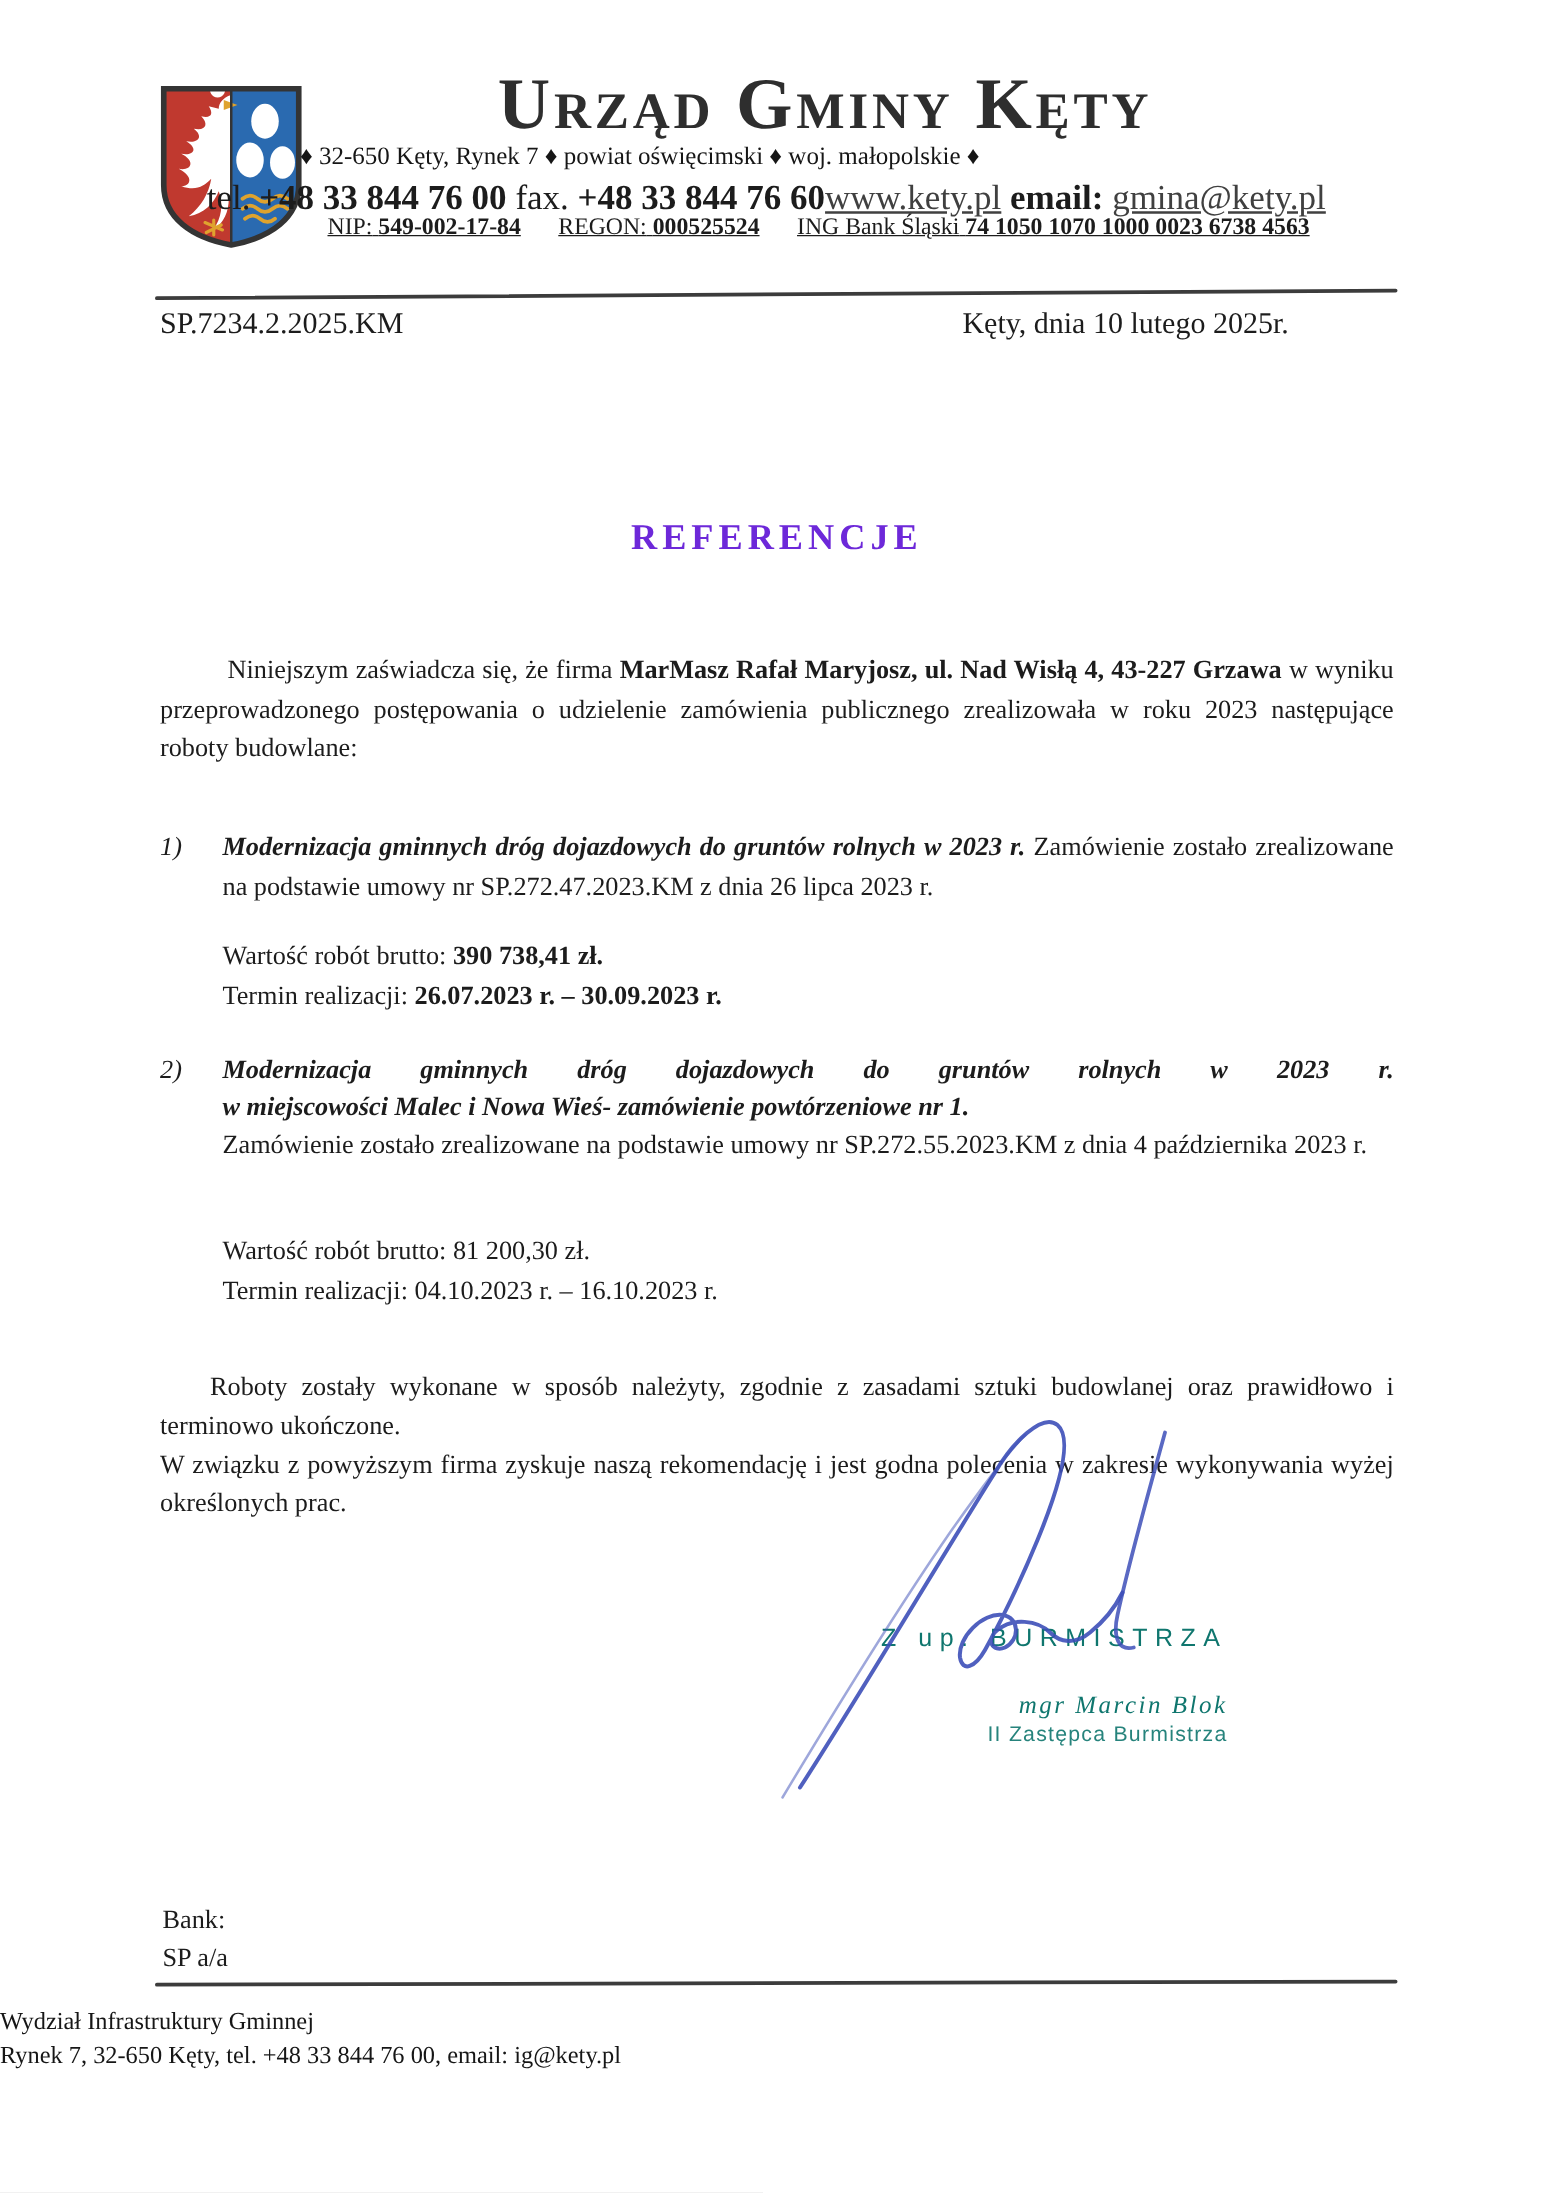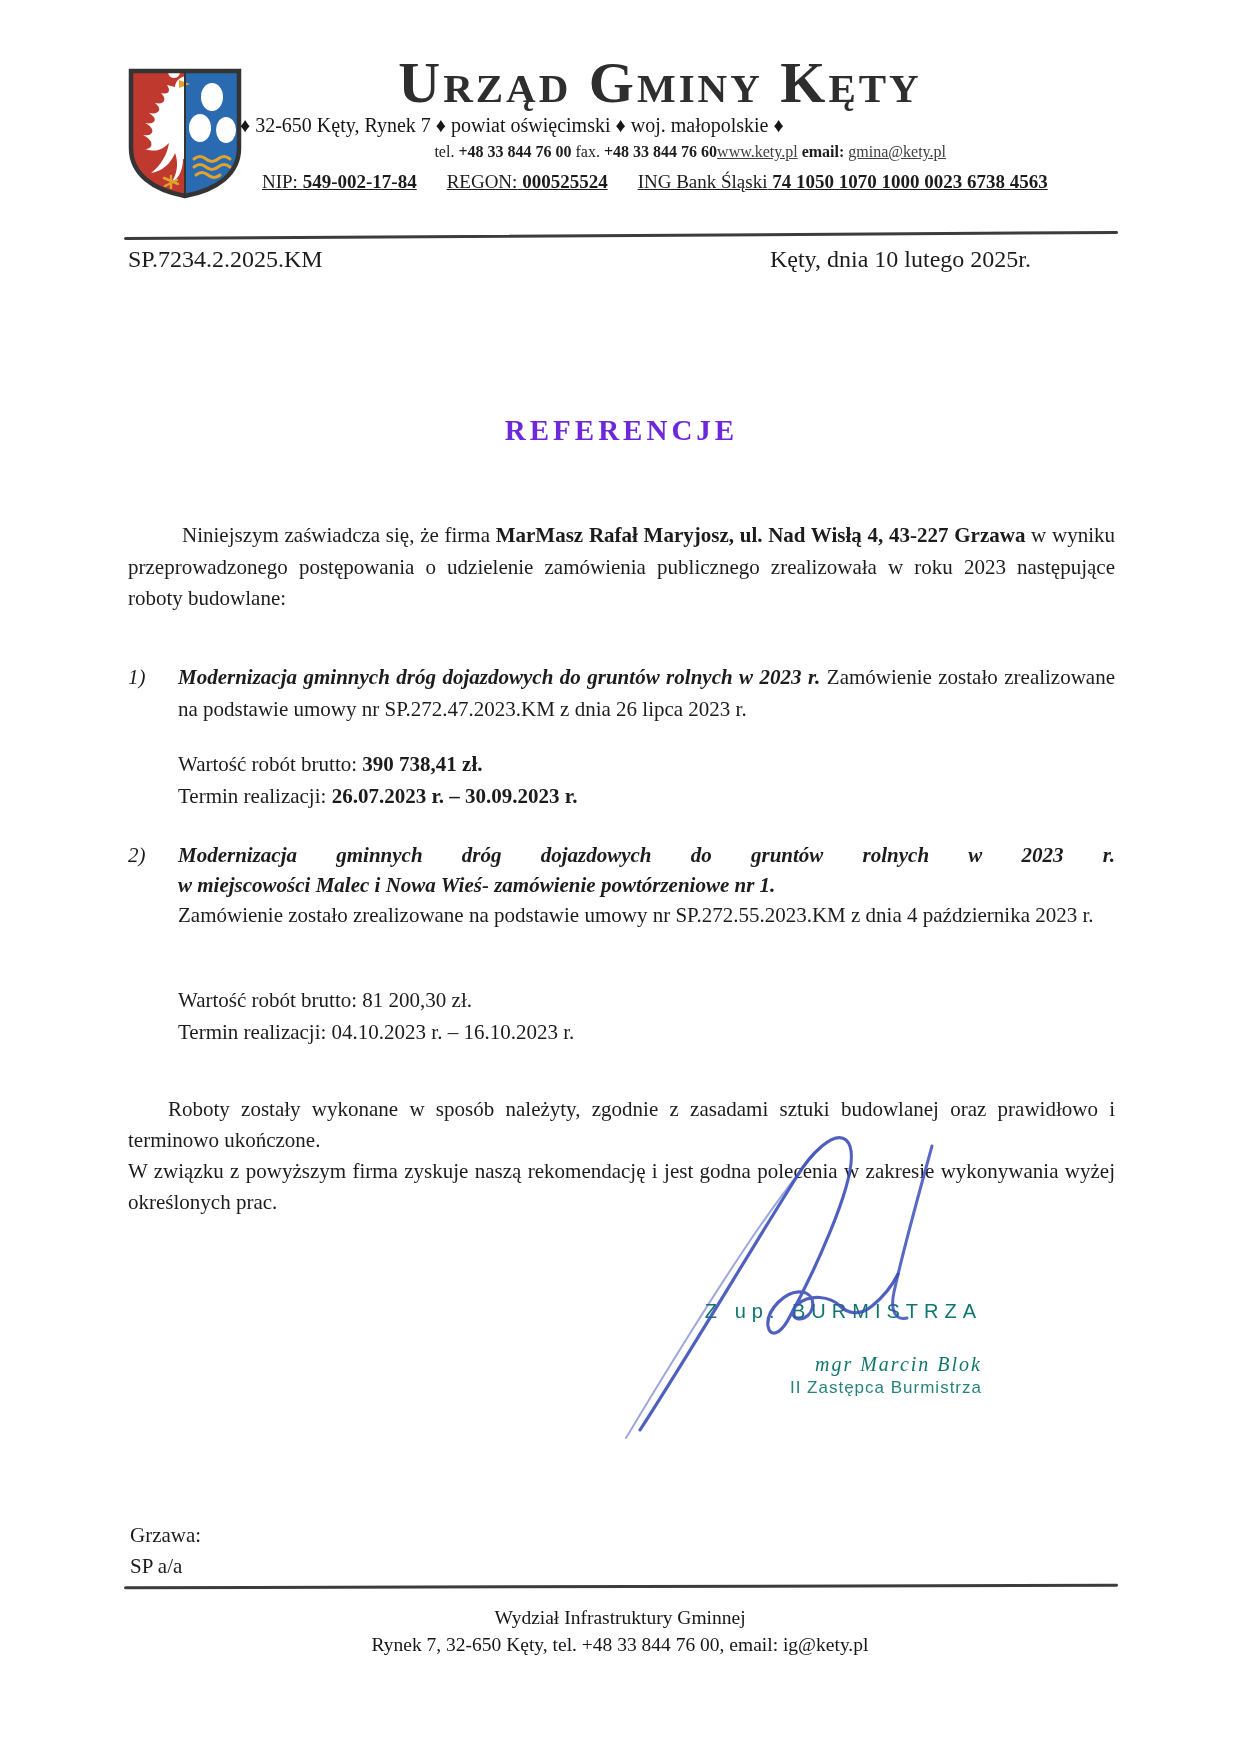--- a/index.html
+++ b/index.html
@@ -9,21 +9,21 @@
   }
   b{font-weight:bold;}
   
   .crest{position:absolute;left:124px;top:64px;width:122px;height:138px;}
   .org-title{
     position:absolute;left:280px;top:54px;width:760px;text-align:center;
     font-size:58px;line-height:1.0;font-weight:bold;font-variant:small-caps;
     letter-spacing:3px;color:#2e2e2e;white-space:nowrap;
   }
   .addr-line{position:absolute;left:240px;top:114px;width:760px;text-align:left;font-size:20px;color:#161616;}
-  .tel-row{position:absolute;left:280px;top:143px;width:666px;display:flex;justify-content:flex-end;font-size:16px;white-space:nowrap;}
+  .tel-row{position:absolute;left:280px;top:143px;width:666px;display:flex;justify-content:center;font-size:28px;white-space:nowrap;}
   .ids-row{position:absolute;left:262px;top:171px;width:720px;display:flex;gap:30px;font-size:19px;white-space:nowrap;text-decoration:underline;}
   a.doc-link{color:#404040;text-decoration:underline;cursor:pointer;}
   .rule{position:absolute;left:124px;right:122px;height:3px;background:#3c3c3c;border-radius:2px;}
   .rule-top{top:234px;transform:rotate(-0.35deg);}
   .rule-bottom{top:1585px;height:2.5px;transform:rotate(-0.15deg);}
   
   .meta-row{position:absolute;left:128px;top:246px;width:987px;display:flex;justify-content:space-between;font-size:24px;}
   .place-date{margin-right:84px;}
   
   .doc-title{
@@ -47,21 +47,21 @@
   .closing .para{line-height:31px;}
   .p-indent{text-indent:40px;}
   
   .stamp{position:absolute;left:652px;top:1300px;width:330px;text-align:right;color:#0f766e;}
   .stamp-l1{font-family:"Liberation Sans", sans-serif;font-size:20px;letter-spacing:6px;white-space:nowrap;}
   .stamp-l2{margin-top:30px;font-size:20px;font-style:italic;letter-spacing:2px;}
   .stamp-l3{margin-top:2px;font-family:"Liberation Sans", sans-serif;font-size:17px;letter-spacing:1px;opacity:.9;}
   .ink{position:absolute;left:548px;top:1106px;width:410px;height:348px;}
   
   .copy-block{position:absolute;left:130px;top:1520px;font-size:21px;line-height:31px;}
-  .page-footer{position:absolute;left:0;top:1604px;width:100%;text-align:center;font-size:19.5px;line-height:27px;color:#161616;}
+  .page-footer{position:absolute;left:0;top:1604px;width:100%;font-size:19.5px;line-height:27px;color:#161616;}
 </style>
 </head>
 <body>
 
 <div class="page">
 
   <header>
 
     <svg class="crest" viewBox="0 0 122 138" aria-hidden="true">
       <defs>
@@ -158,21 +158,21 @@
       <path stroke-width="3.2" opacity="0.9" d="M 92,324 C 140,250 205,140 248,72 C 262,48 286,24 298,34 C 312,46 296,92 282,126
            C 268,160 250,196 240,214 C 232,228 222,232 220,220 C 218,204 238,184 254,186
            C 268,188 268,206 256,212 C 246,216 240,206 250,198 C 262,188 282,190 292,200
            C 300,208 312,210 324,200 C 334,192 344,180 350,168"></path>
       <path stroke-width="3" opacity="0.85" d="M 384,40 C 372,84 356,140 346,186 C 342,204 347,215 359,212"></path>
       <path stroke-width="2" opacity="0.5" d="M 78,332 C 120,262 168,184 212,120 C 236,86 258,56 272,42"></path>
     </g>
   </svg>
 
   <div class="copy-block">
-    <div>Grzawa:</div>
+    <div>Bank:</div>
     <div>SP a/a</div>
   </div>
 
   <div class="rule rule-bottom"></div>
 
   <footer class="page-footer">
     <div>Wydział Infrastruktury Gminnej</div>
     <div>Rynek 7, 32-650 Kęty, tel. +48 33 844 76 00, email: ig@kety.pl</div>
   </footer>
 

